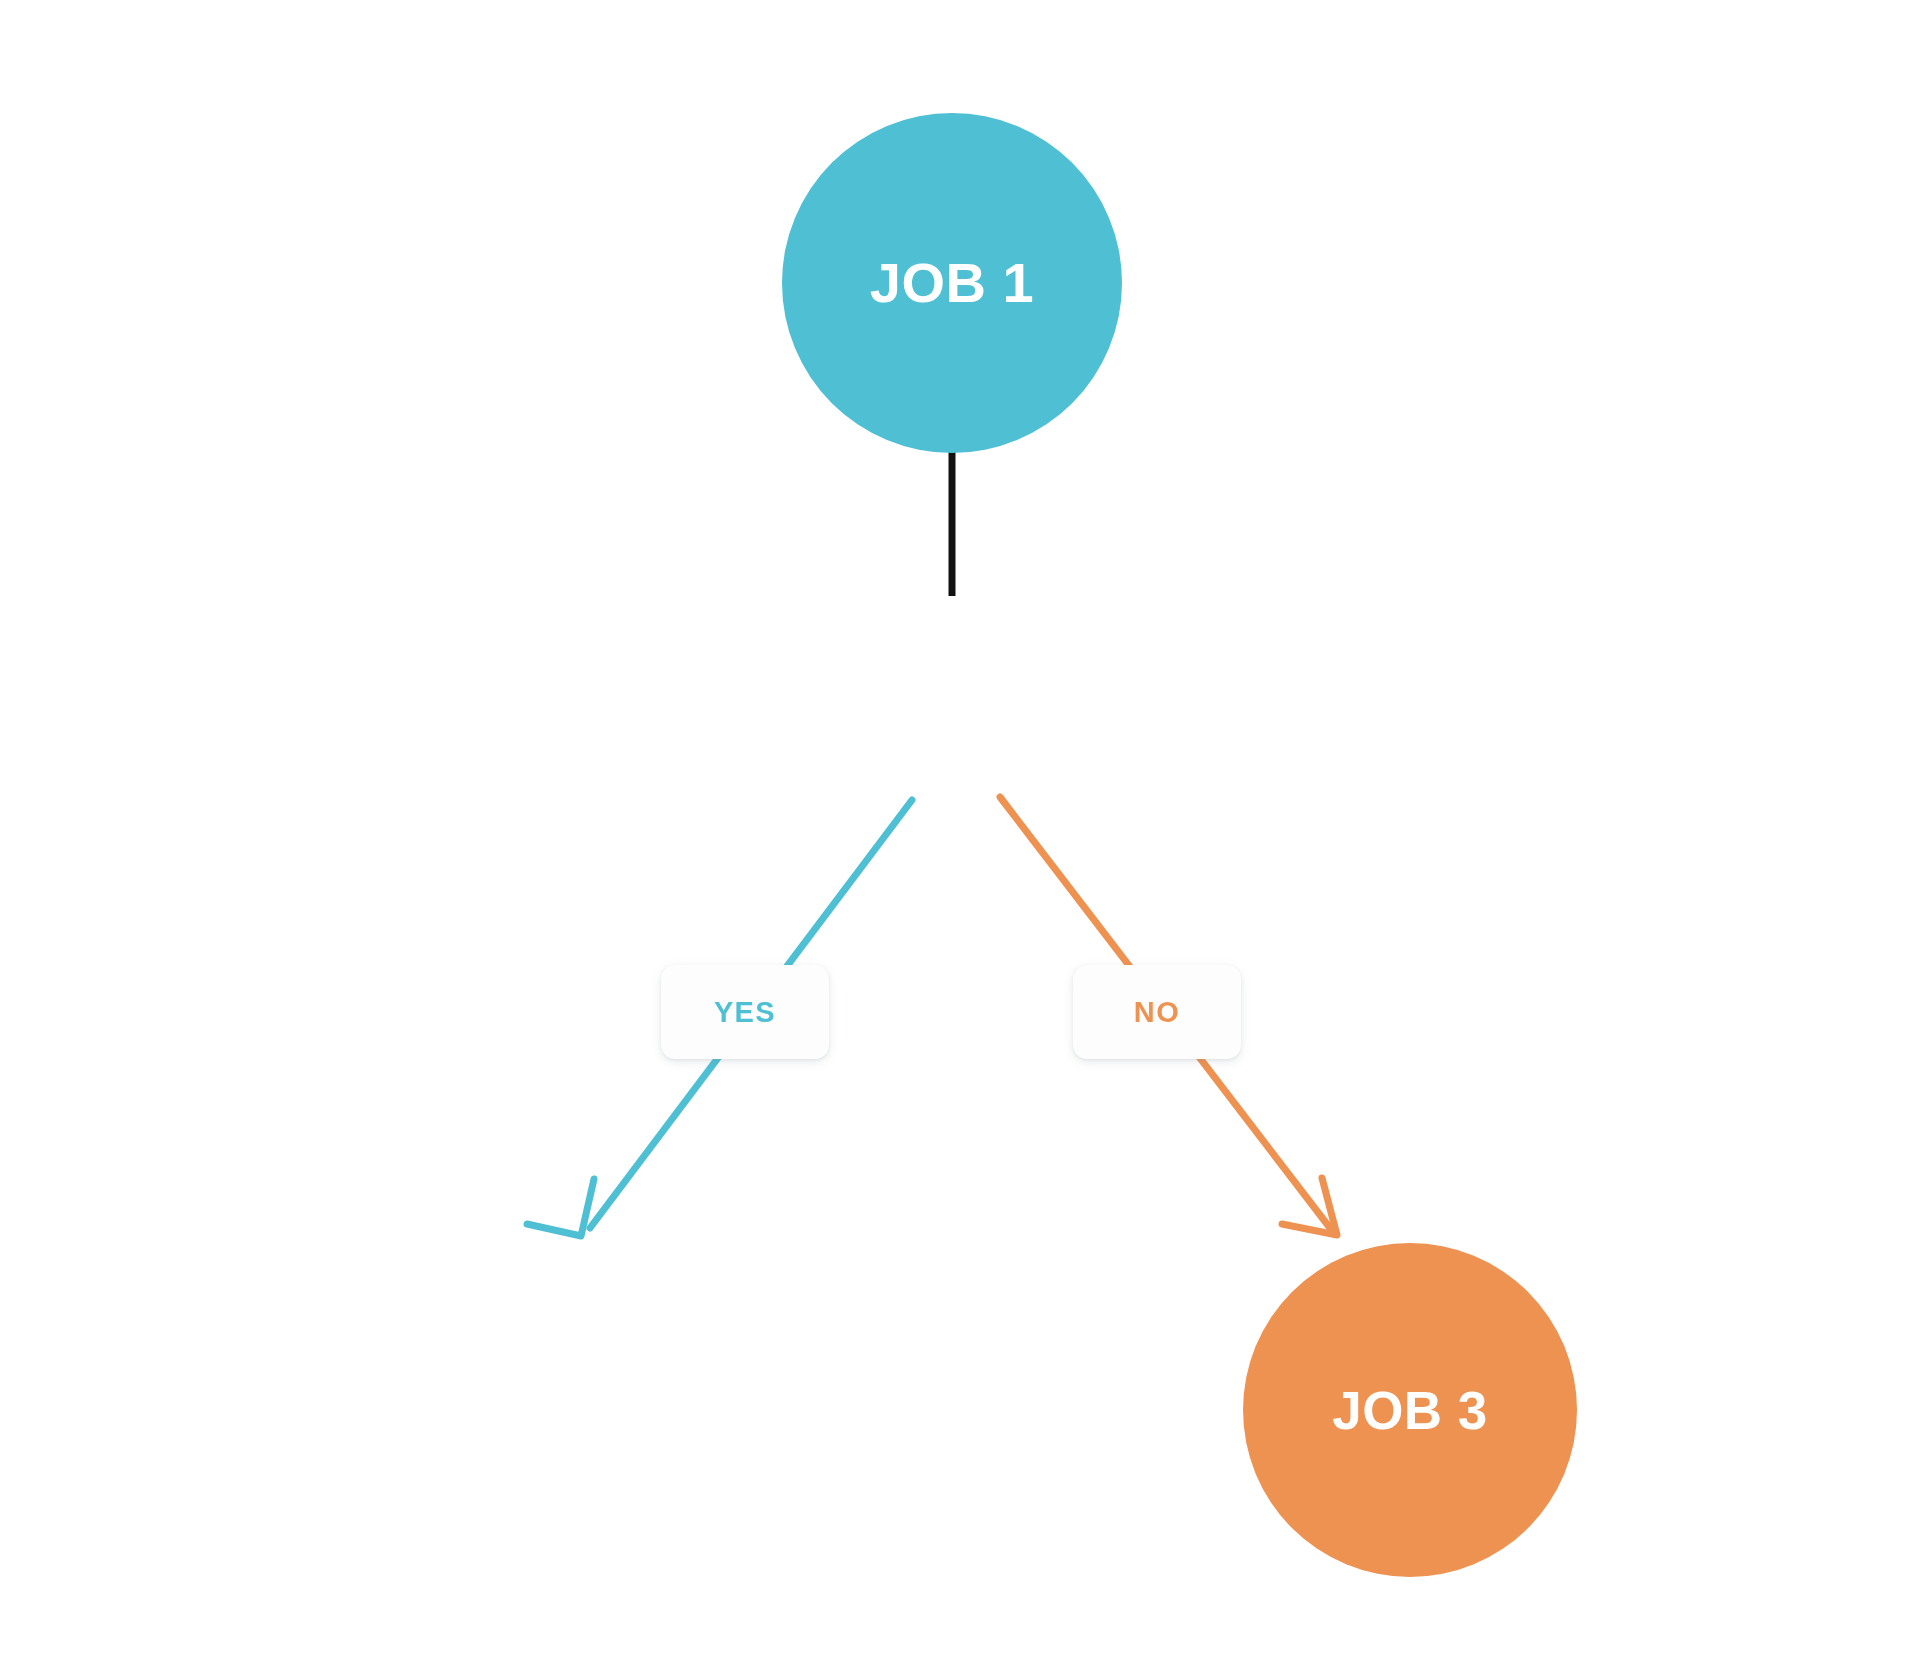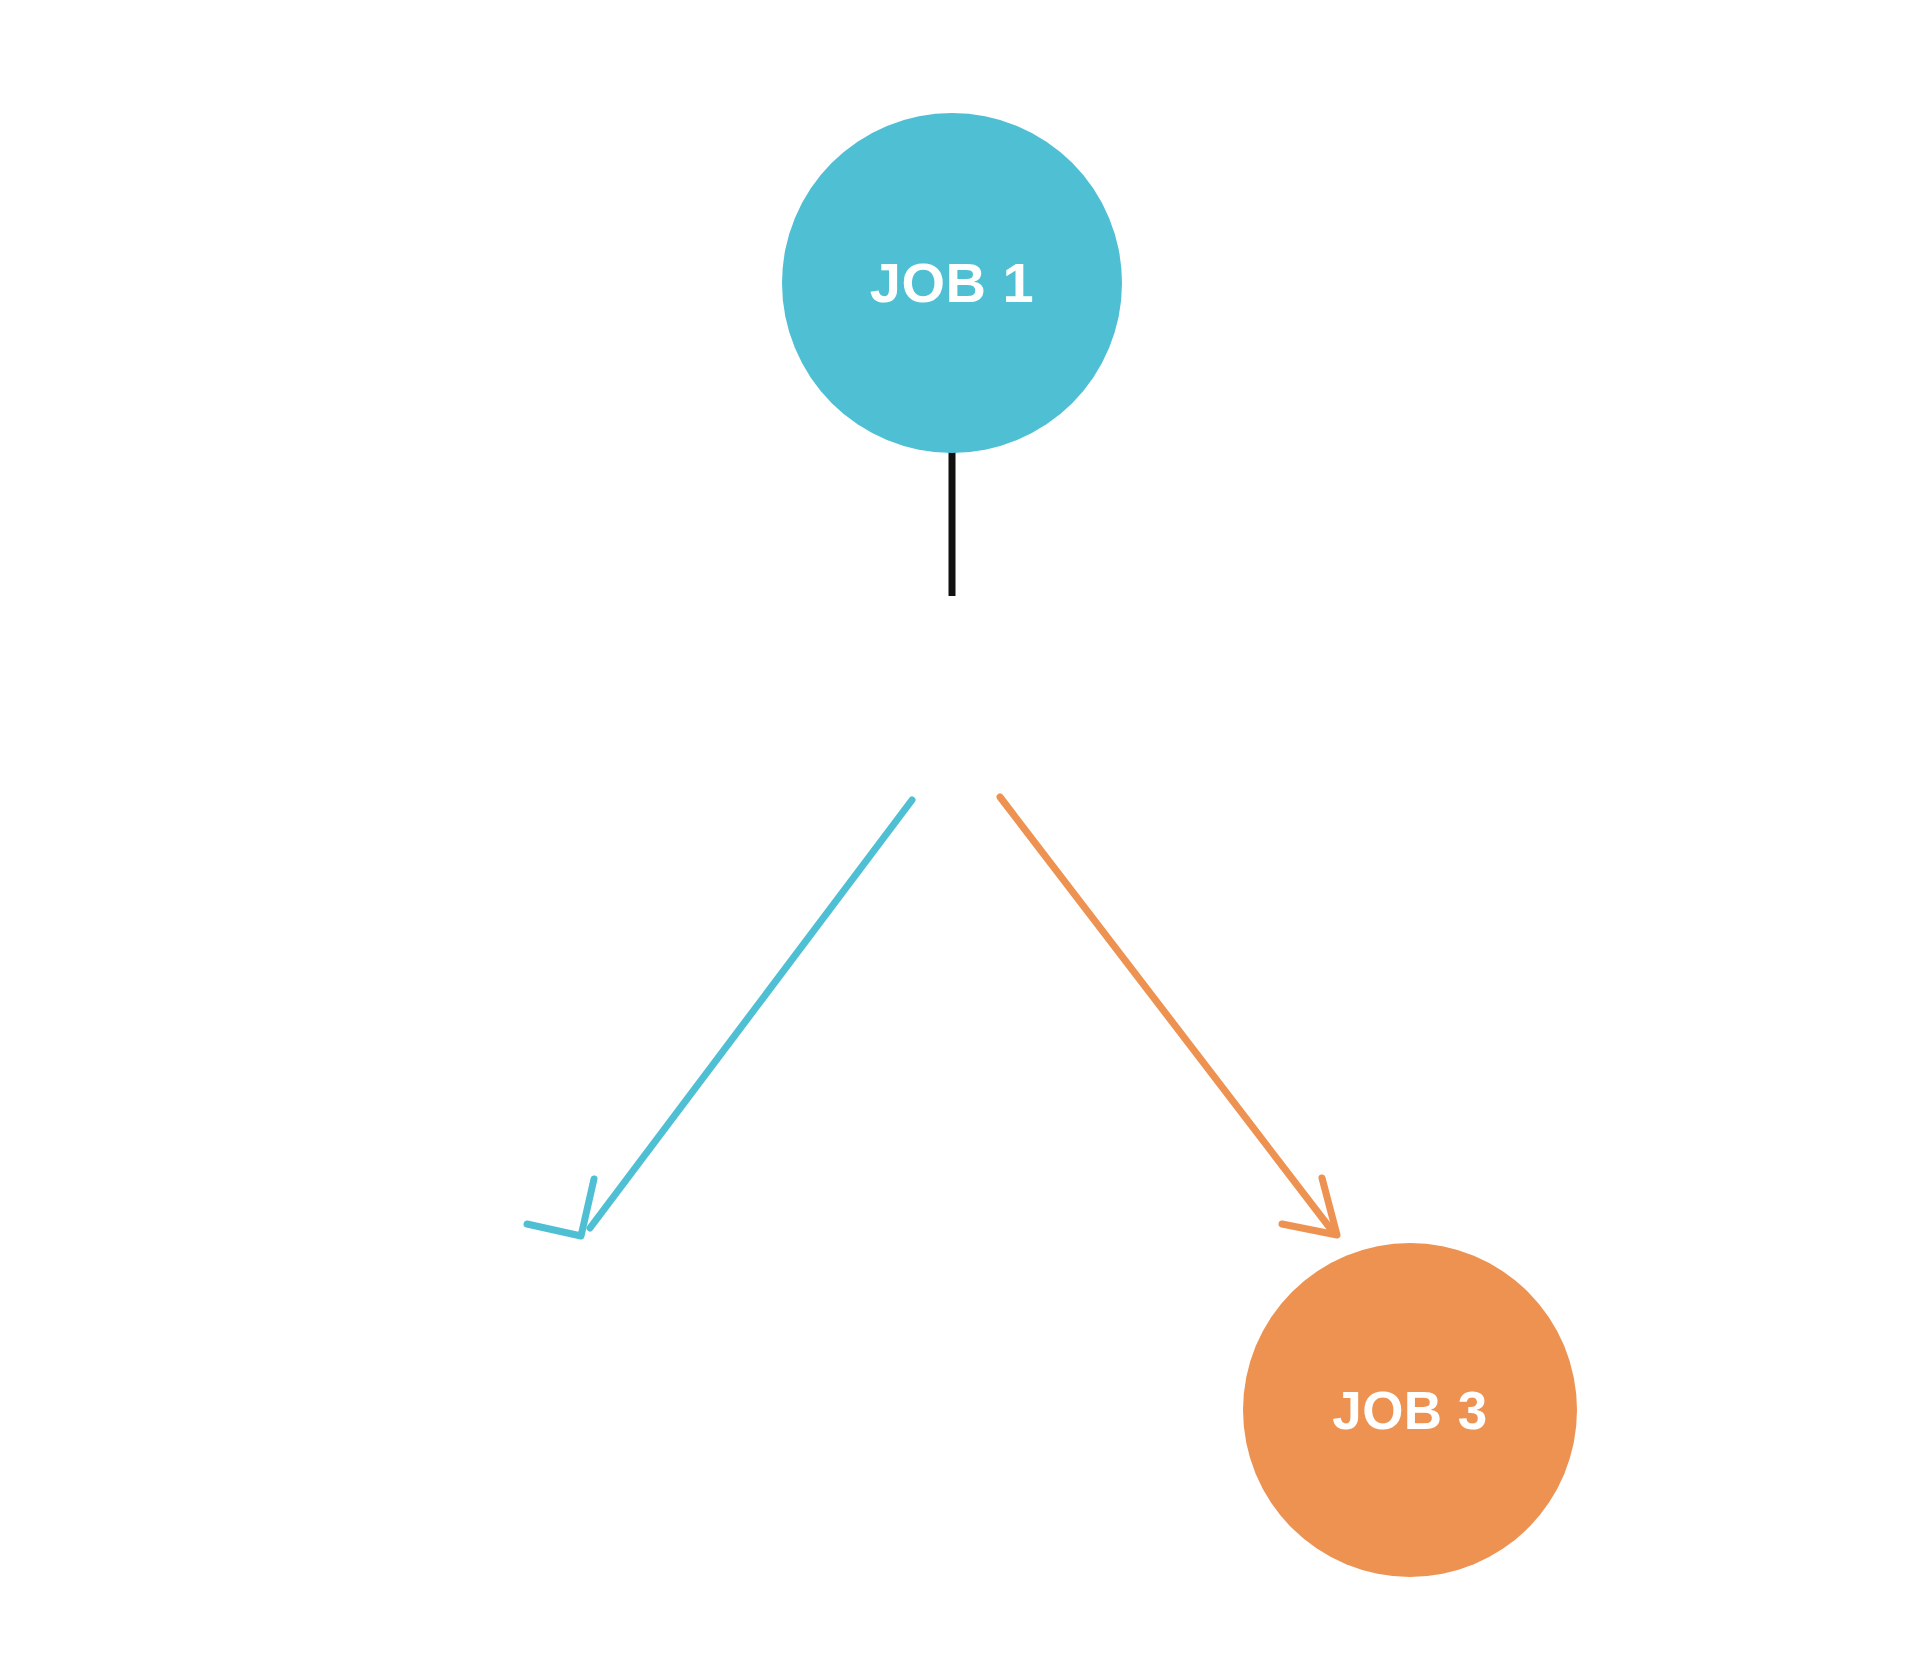--- a/index.html
+++ b/index.html
@@ -150,20 +150,26 @@
     <line x1="1000" y1="797" x2="1330" y2="1228" stroke="#EE9251" stroke-width="7" stroke-linecap="round"></line>
 
     <polyline points="1322,1178 1337,1235 1282,1224" fill="none" stroke="#EE9251" stroke-width="7" stroke-linecap="round" stroke-linejoin="round"></polyline>
   </svg>
 
   <div class="node-circle" id="node-job-1" style="background:#4FC0D4;">
     <span class="node-label">JOB 1</span>
   </div>
 
 
+  <div class="branch-chip" id="chip-yes">
+    <span class="branch-chip-label" style="color:#4FC0D4;">YES</span>
+  </div>
 
+  <div class="branch-chip" id="chip-no">
+    <span class="branch-chip-label" style="color:#EE9251;">NO</span>
+  </div>
 
 
   <div class="node-circle" id="node-job-3" style="background:#EE9251;">
     <span class="node-label">JOB 3</span>
   </div>
 
 </div>
 
 </body></html>

